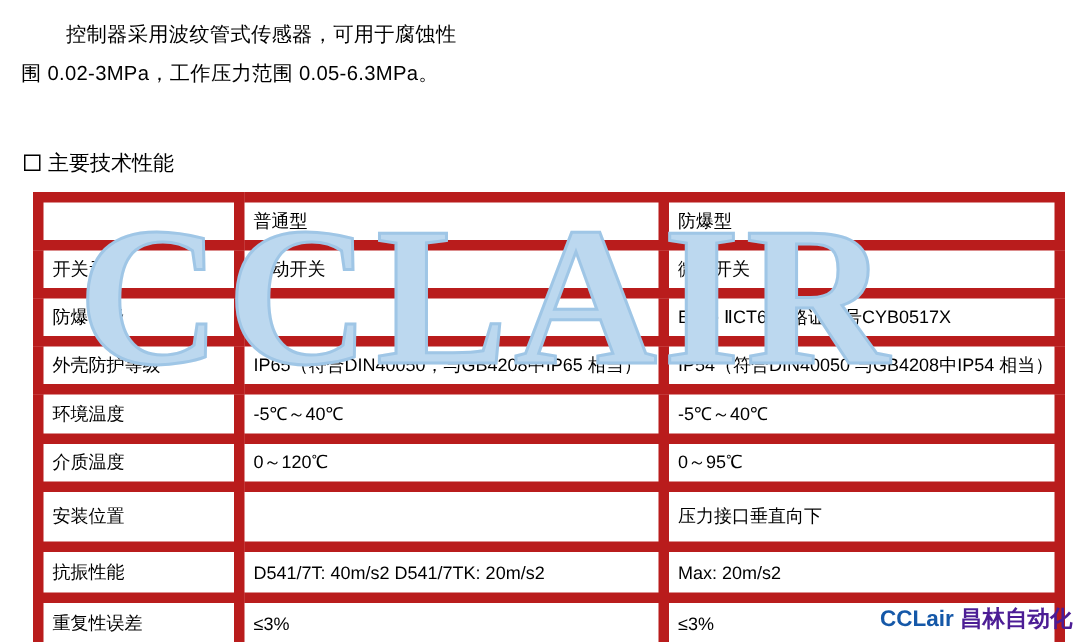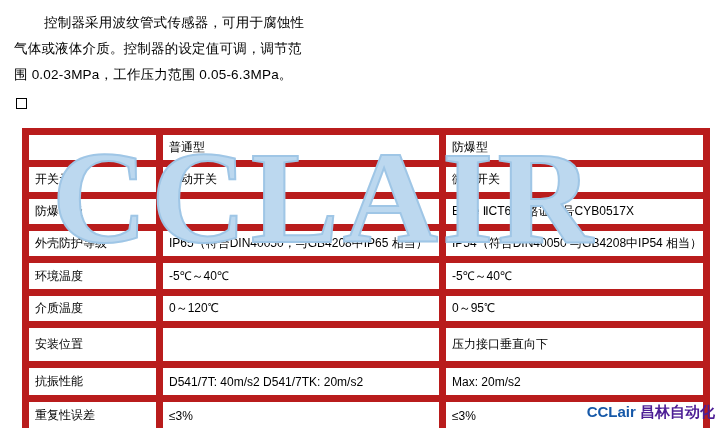--- a/index.html
+++ b/index.html
@@ -114,26 +114,26 @@
     z-index: 5;
     white-space: nowrap;
   }
   .brand .cn { color: #4c1d95; }
 </style>
 </head>
 <body>
 
 <div class="intro">
   <p class="first">控制器采用波纹管式传感器，可用于腐蚀性</p>
-  <p>气体或液体介质。控制器的设定值可调，调节范</p>
   <p>围 0.02-3MPa，工作压力范围 0.05-6.3MPa。</p>
 </div>
 
 <div class="section-heading">
   <span class="sq"></span>
+  <span>主要技术性能</span>
 </div>
 
 <div class="watermark">CCLAIR</div>
 
 <div class="table-wrap">
   <table class="spec">
     <tbody>
       <tr class="head">
         <td class="c0"></td>
         <td class="c1">普通型</td>

